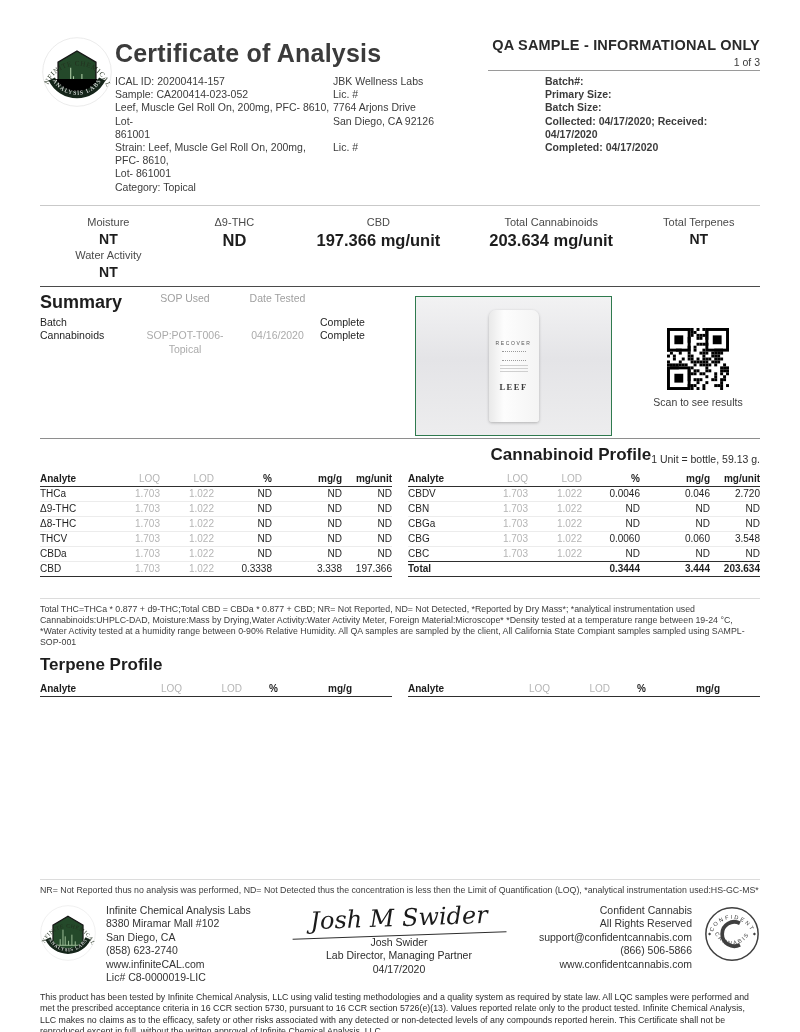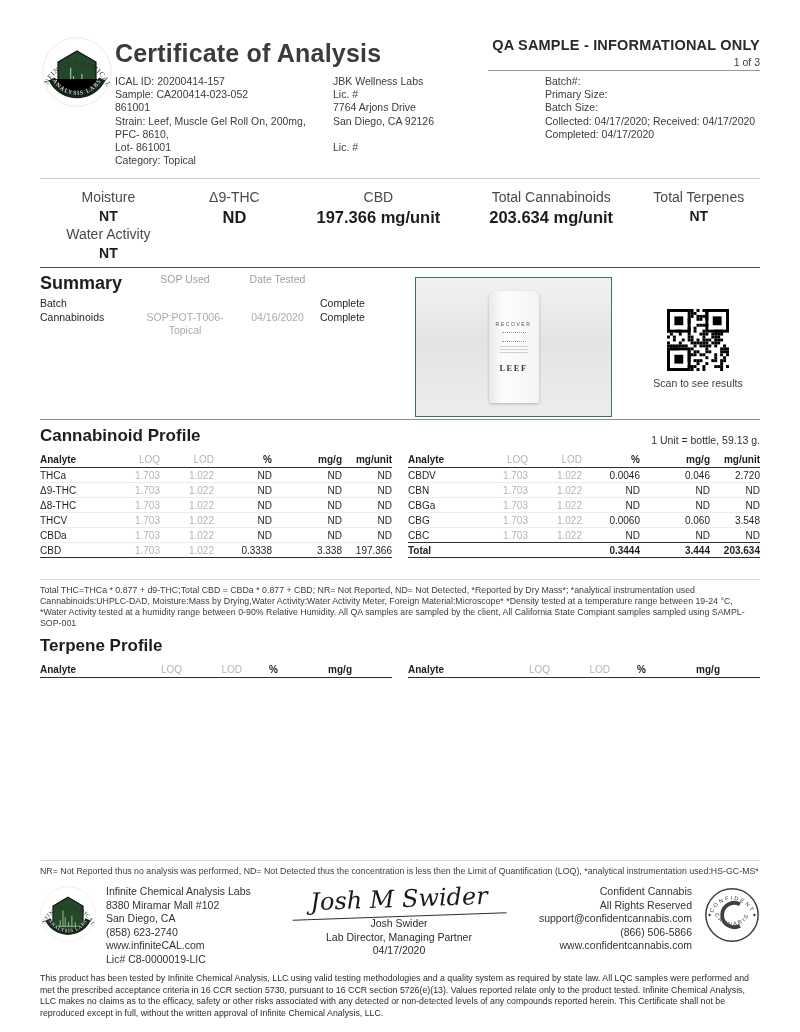--- a/index.html
+++ b/index.html
@@ -12,30 +12,30 @@
   .lab-logo { position:absolute; left:2px; top:2px; width:70px; height:74px; }
   .header-main { margin-left:75px; }
   .header-row1 { display:flex; justify-content:space-between; align-items:flex-start; }
   .doc-title { font-size:25px; font-weight:600; color:#3b3b3b; letter-spacing:.2px; margin-top:6px; }
   .qa-block { width:272px; text-align:right; border-bottom:1px solid #9a9a9a; padding-bottom:2px; margin-top:4px; }
   .qa-banner { font-size:14.5px; font-weight:700; color:#2a2a2a; letter-spacing:.2px; }
   .page-num { font-size:10.5px; color:#3a3a3a; margin-top:3px; }
   .header-row2 { display:flex; margin-top:4px; font-size:10.5px; line-height:13.2px; color:#3c3c3c; }
   .info-col-sample { width:218px; }
   .info-col-client { width:212px; }
-  .info-col-batch { flex:1; }
+  .info-col-batch { flex:1;font-weight:bold; }
   .info-line { min-height:13.2px; }
 
   .divider { border-top:1px solid #c9c9c9; margin-top:11px; }
 
   
   .metrics { display:flex; padding:8px 0 6px 0; }
   .metric { text-align:center; }
   .m1{width:19%;} .m2{width:16%;} .m3{width:24%;} .m4{width:24%;} .m5{width:17%;}
-  .metric-label { font-size:14px; color:#4a4a4a; margin-top:2px; }
+  .metric-label { font-size:11px; color:#4a4a4a; margin-top:2px; }
   .metric-value { font-size:14px; font-weight:700; color:#1d1d1d; margin-top:3px; }
   .metric-value.big { font-size:16.5px; }
 
   
   .summary-section { position:relative; border-top:1.5px solid #4a4a4a; height:152px; padding-top:5px; }
   .summary-table { width:380px; font-size:10.5px; }
   .s-grid { display:grid; grid-template-columns:95px 100px 85px 1fr; }
   .s-head { font-size:10.5px; color:#9f9f9f; padding-bottom:3px; }
   .s-head .s-name { font-size:18px; font-weight:700; color:#1e1e1e; }
   .s-row { line-height:13.5px; color:#1f1f1f; }
@@ -48,21 +48,21 @@
   .bottle-dots { width:24px; height:10px; margin-top:5px; border-top:1px dotted #9a9a9a; border-bottom:1px dotted #9a9a9a; }
   .bottle-bars { width:28px; height:8px; margin-top:4px; background:repeating-linear-gradient(#cfcfcf 0 1px, transparent 1px 3px); }
   .bottle-brand { font-family:"Liberation Serif", serif; font-size:8.5px; font-weight:700; letter-spacing:1.5px; color:#3a3a3a; margin-top:9px; }
 
   .qr-wrap { position:absolute; right:6px; top:41px; width:112px; text-align:center; }
   .qr-svg { width:62px; height:62px; display:block; margin:0 auto; }
   .qr-caption { font-size:10.5px; color:#3c3c3c; margin-top:6px; white-space:nowrap; }
 
   
   .cann-section { border-top:1.5px solid #8e8e8e; padding-top:6px; }
-  .section-head-row { display:flex; justify-content:space-between; align-items:flex-end;gap:47px; }
+  .section-head-row { display:flex; justify-content:flex-end; align-items:flex-end; }
   .section-title { font-size:17px; font-weight:700; color:#1d1d1d; }
   .unit-note { font-size:10.5px; color:#2e2e2e; }
   .tables { display:flex; gap:16px; margin-top:8px; }
   .ctable { flex:1; font-size:10px; border-bottom:1.5px solid #2e2e2e; }
   .cgrid { display:grid; grid-template-columns:66px 54px 54px 58px 70px 1fr; }
   .chead { border-bottom:1.5px solid #2e2e2e; padding-bottom:2px; font-weight:700; color:#1d1d1d; }
   .chead .gray { font-weight:400; }
   .num { text-align:right; }
   .gray { color:#b5b5b5; }
   .crow { padding:1.5px 0; color:#1f1f1f; }
@@ -131,20 +131,21 @@
         <div class="qa-block">
           <div class="qa-banner">QA SAMPLE - INFORMATIONAL ONLY</div>
           <div class="page-num">1 of 3</div>
         </div>
       </div>
       <div class="header-row2">
         <div class="info-col-sample">
 
         <div class="info-line">ICAL ID: 20200414-157</div>
             <div class="info-line">Sample: CA200414-023-052</div>
+            <div class="info-line">Leef, Muscle Gel Roll On, 200mg, PFC- 8610, Lot-</div>
             <div class="info-line">861001</div>
             <div class="info-line">Strain: Leef, Muscle Gel Roll On, 200mg, PFC- 8610,</div>
             <div class="info-line">Lot- 861001</div>
             <div class="info-line">Category: Topical</div>
           </div>
         <div class="info-col-client">
 
         <div class="info-line">JBK Wellness Labs</div>
             <div class="info-line">Lic. #</div>
             <div class="info-line">7764 Arjons Drive</div>

